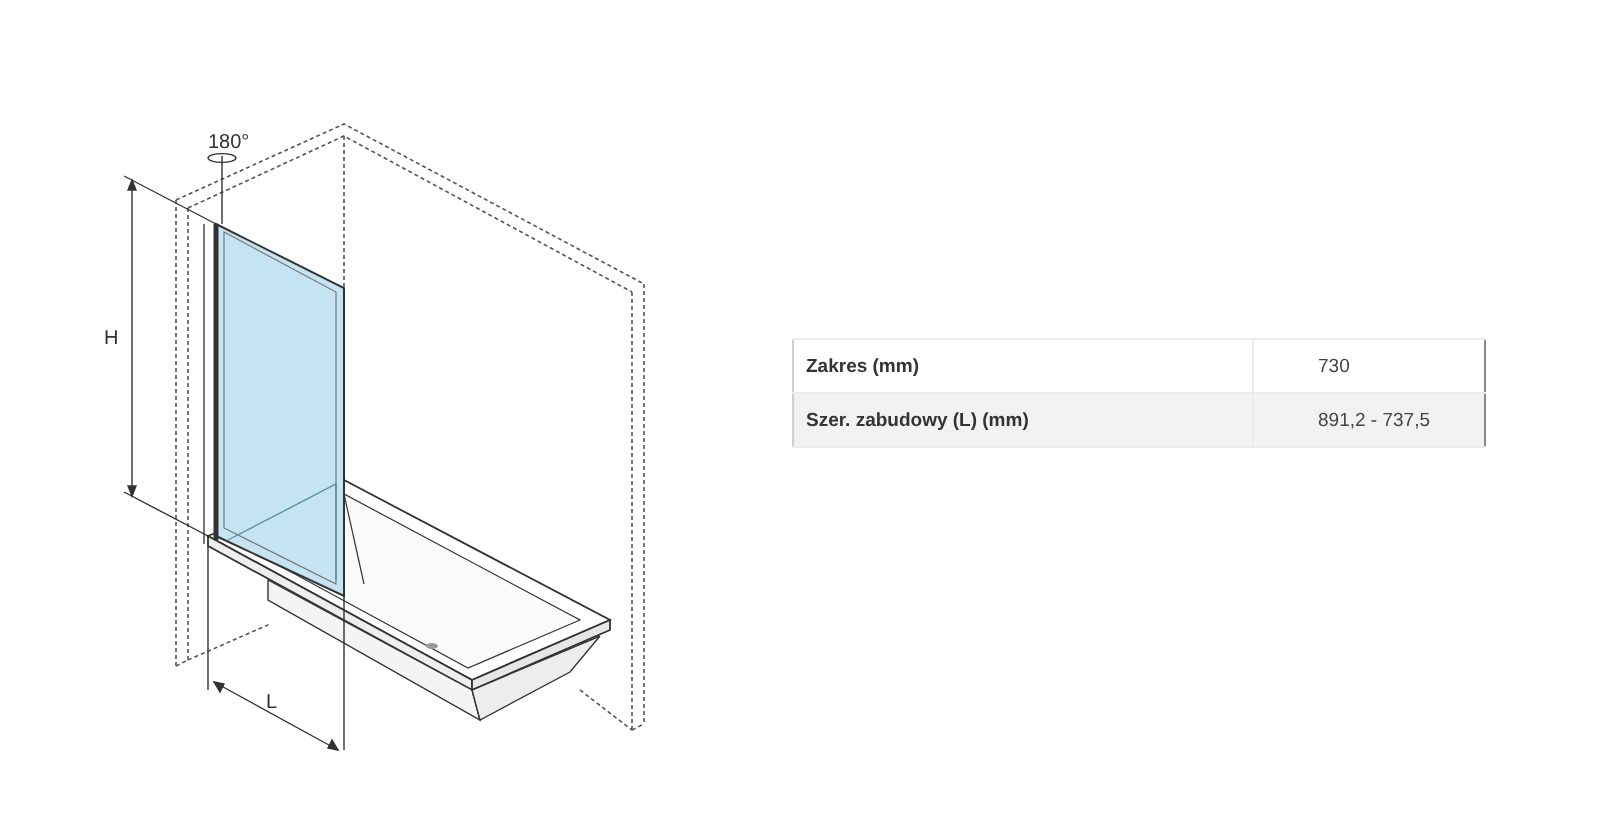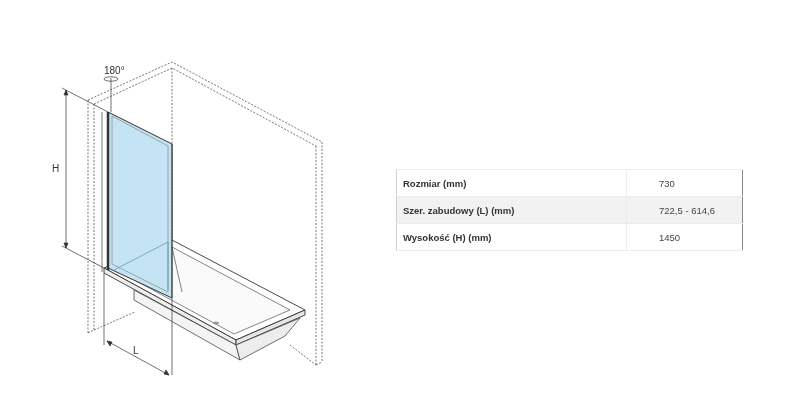--- a/index.html
+++ b/index.html
@@ -75,25 +75,21 @@
     <line x1="107" y1="341" x2="169" y2="375"></line>
     <polygon points="107,341 112,342 110,346" fill="#333"></polygon>
     <polygon points="169,375 164,374 166,370" fill="#333"></polygon>
   </g>
   <text class="lbl" x="133" y="354">L</text>
 </svg>
 
 <table id="spec-table">
   <tbody>
     <tr>
-      <td class="k">Rozmiar (mm)</td>
+      <td class="k">Zakres (mm)</td>
       <td class="v">730</td>
     </tr>
     <tr>
       <td class="k">Szer. zabudowy (L) (mm)</td>
-      <td class="v">722,5 - 614,6</td>
-    </tr>
-    <tr>
-      <td class="k">Wysokość (H) (mm)</td>
-      <td class="v">1450</td>
+      <td class="v">891,2 - 737,5</td>
     </tr>
   </tbody>
 </table>
 
 </body></html>

